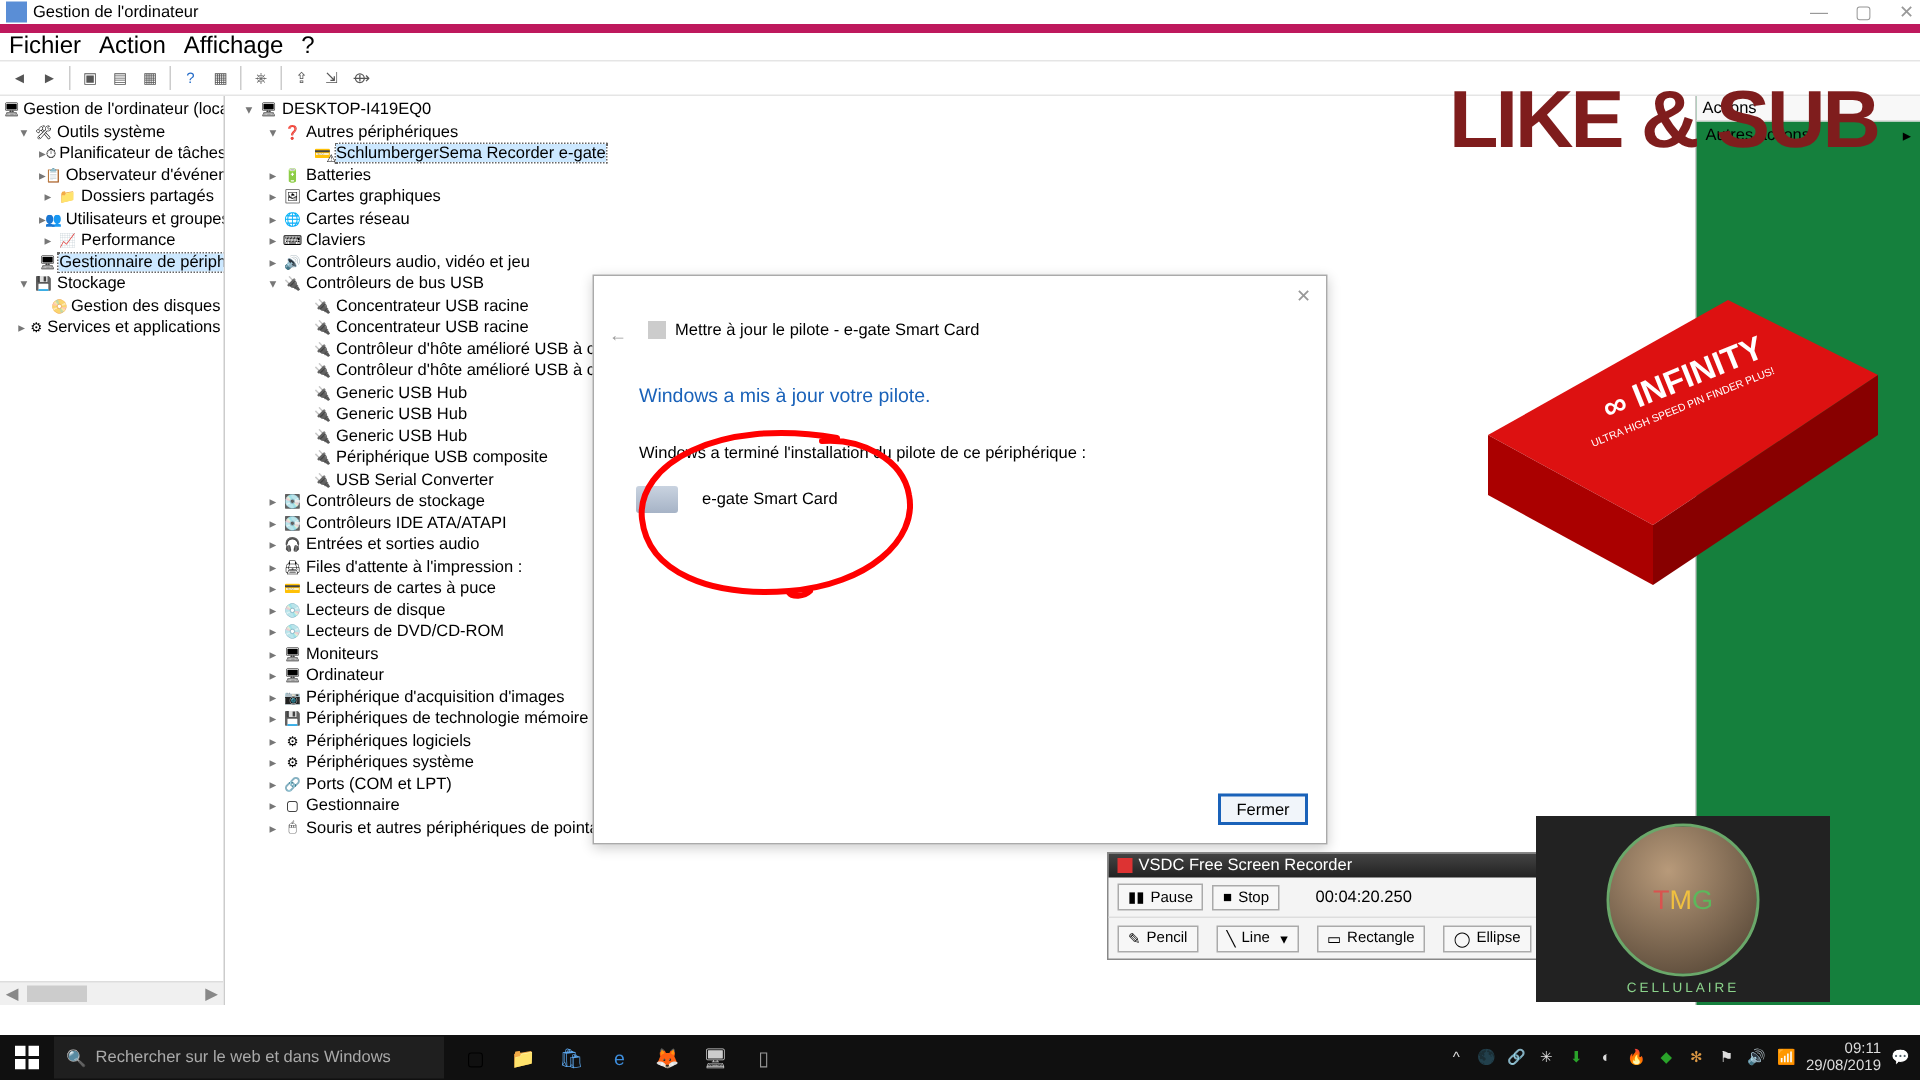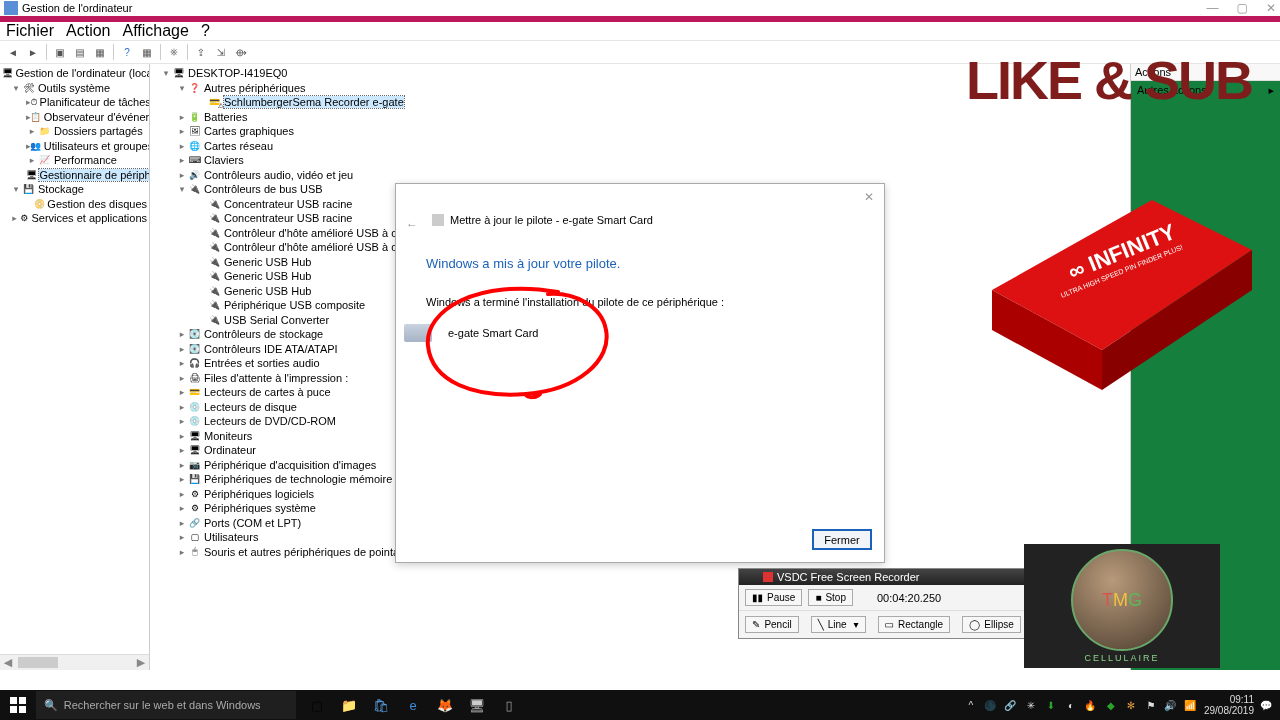--- a/index.html
+++ b/index.html
@@ -39,36 +39,36 @@
 .right-panel .group { background: #eef3fa; padding: 2px 6px; font-size: 10px; color: #333; }
 
 
 .dialog { position: absolute; left: 395px; top: 183px; width: 490px; height: 380px; background: #fff; border: 1px solid #aaa; box-shadow: 0 2px 8px rgba(0,0,0,0.2); }
 .dialog .dlg-close { position: absolute; top: 6px; right: 10px; color: #999; font-size: 12px; cursor: pointer; }
 .dialog .dlg-back { position: absolute; top: 32px; left: 10px; color: #999; font-size: 12px; cursor: pointer; }
 .dialog .dlg-title { position: absolute; top: 30px; left: 36px; font-size: 11px; display: flex; align-items: center; gap: 6px; }
 .dialog .dlg-title .ticon { width: 12px; height: 12px; background: #ccc; }
 .dialog .dlg-heading { position: absolute; top: 72px; left: 30px; font-size: 13px; color: #1a62b9; }
 .dialog .dlg-text { position: absolute; top: 112px; left: 30px; font-size: 11px; }
-.dialog .dlg-device { position: absolute; top: 140px; left: 8px; display: flex; align-items: center; gap: 16px; font-size: 11px; }
+.dialog .dlg-device { position: absolute; top: 140px; left: 28px; display: flex; align-items: center; gap: 16px; font-size: 11px; }
 .dialog .dlg-device .dicon { width: 28px; height: 18px; background: linear-gradient(#c9d3e0,#a6b3c6); border-radius: 2px; }
 .dialog .dlg-btn { position: absolute; bottom: 12px; right: 12px; width: 60px; height: 21px; border: 2px solid #1a62b9; background: #f1f5fa; font-size: 11px; cursor: pointer; }
 
 
 .red-circle { position: absolute; left: 418px; top: 286px; width: 195px; height: 114px; pointer-events: none; }
 
 
 .likeSub { position: absolute; top: 49px; right: 28px; font-size: 54px; font-weight: 700; color: #7f1d1d; font-family: Arial, sans-serif; letter-spacing: -2px; pointer-events: none; }
 
 
 .infinity-box { position: absolute; right: 18px; top: 150px; width: 310px; height: 260px; pointer-events: none; }
 
 
 .recorder { position: absolute; left: 738px; top: 568px; width: 345px; background: #f4f4f4; border: 1px solid #888; }
-.recorder .rec-title { background: linear-gradient(#444,#222); color: #fff; font-size: 11px; padding: 2px 24px; display: flex; align-items: center; gap: 4px; }
+.recorder .rec-title { background: linear-gradient(#444,#222); color: #fff; font-size: 11px; padding: 2px 6px; display: flex; align-items: center; gap: 4px; }
 .recorder .rec-title .ricon { width: 10px; height: 10px; background: #d33; }
 .recorder .rec-row { display: flex; align-items: center; gap: 6px; padding: 4px 6px; }
 .recorder .rbtn { border: 1px solid #aaa; background: #f7f7f7; font-size: 10px; padding: 2px 6px; display: flex; align-items: center; gap: 4px; cursor: pointer; }
 .recorder select { font-size: 10px; height: 19px; }
 .recorder .sep2 { width: 1px; height: 18px; background: #ccc; }
 
 
 .logo-circ { position: absolute; right: 60px; bottom: 52px; width: 196px; height: 124px; background: #222; display: flex; flex-direction: column; align-items: center; justify-content: center; color: #8bd38b; font-size: 9px; }
 .logo-circ .circle { width: 102px; height: 102px; border-radius: 50%; background: radial-gradient(circle at 40% 30%, #b89a7a, #4a3c2e); border: 2px solid #6aa86a; display: flex; align-items: center; justify-content: center; font-size: 18px; }
 
@@ -351,21 +351,21 @@
           <span class="label">Périphériques système</span>
         </div>
       <div class="tree-node" style="padding-left:24px;">
           <span class="expander">▸</span>
           <span class="nicon">🔗</span>
           <span class="label">Ports (COM et LPT)</span>
         </div>
       <div class="tree-node" style="padding-left:24px;">
           <span class="expander">▸</span>
           <span class="nicon">▢</span>
-          <span class="label">Utilisateurs</span>
+          <span class="label">Gestionnaire</span>
         </div>
       <div class="tree-node" style="padding-left:24px;">
           <span class="expander">▸</span>
           <span class="nicon">🖱</span>
           <span class="label">Souris et autres périphériques de pointage</span>
         </div>
     </div>
   </div>
 
   <div class="right-panel">

